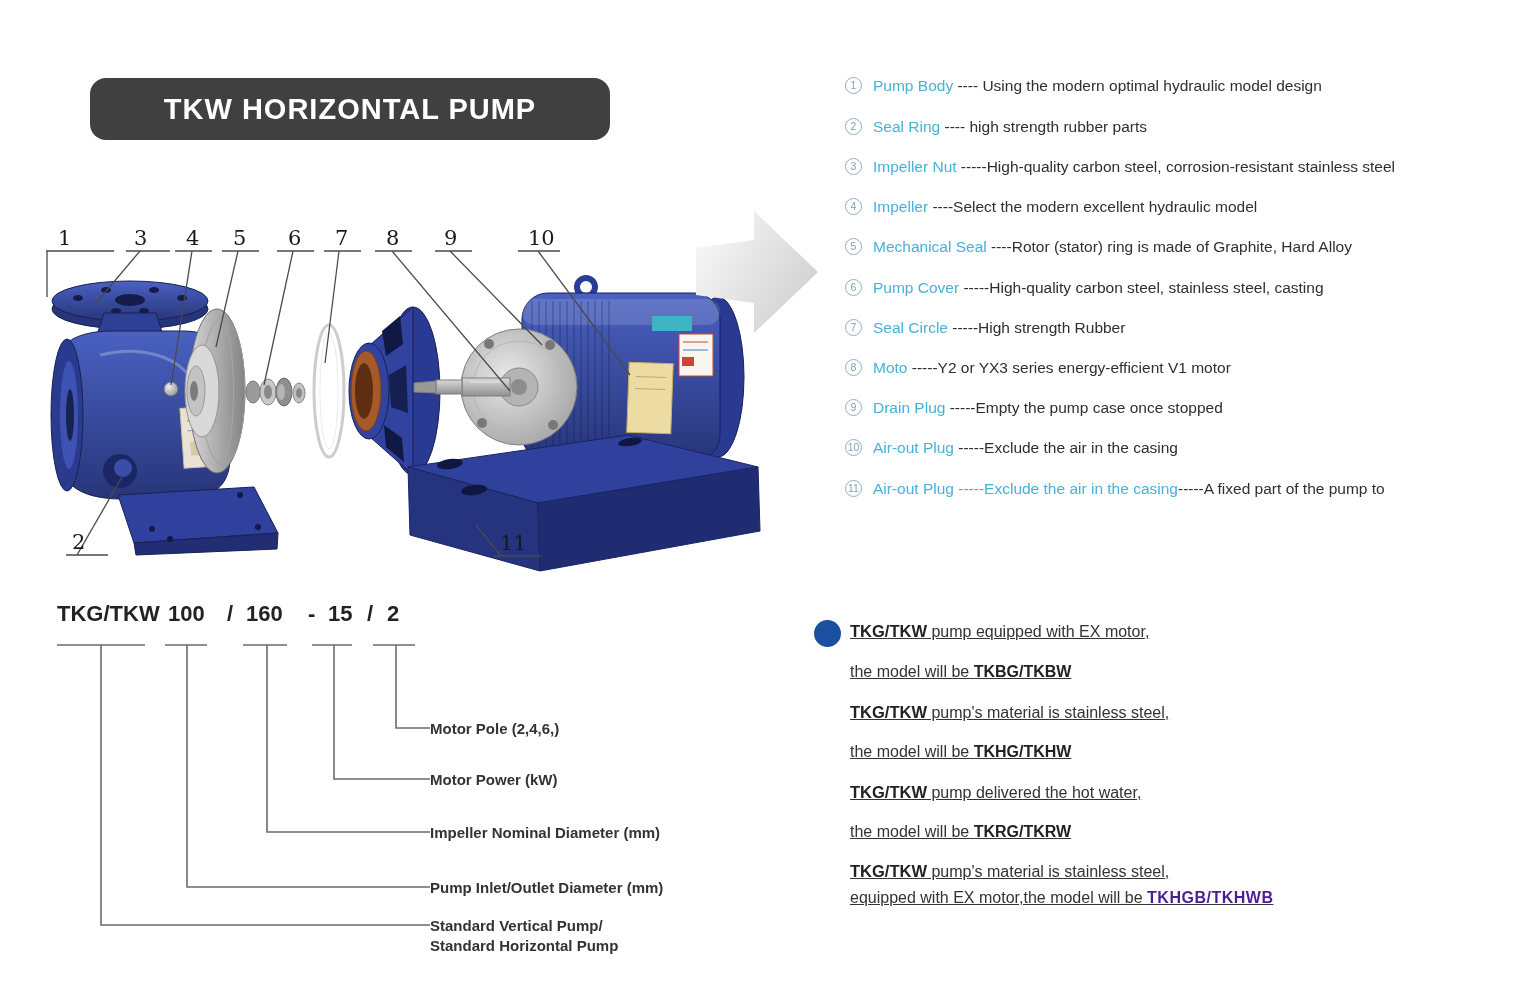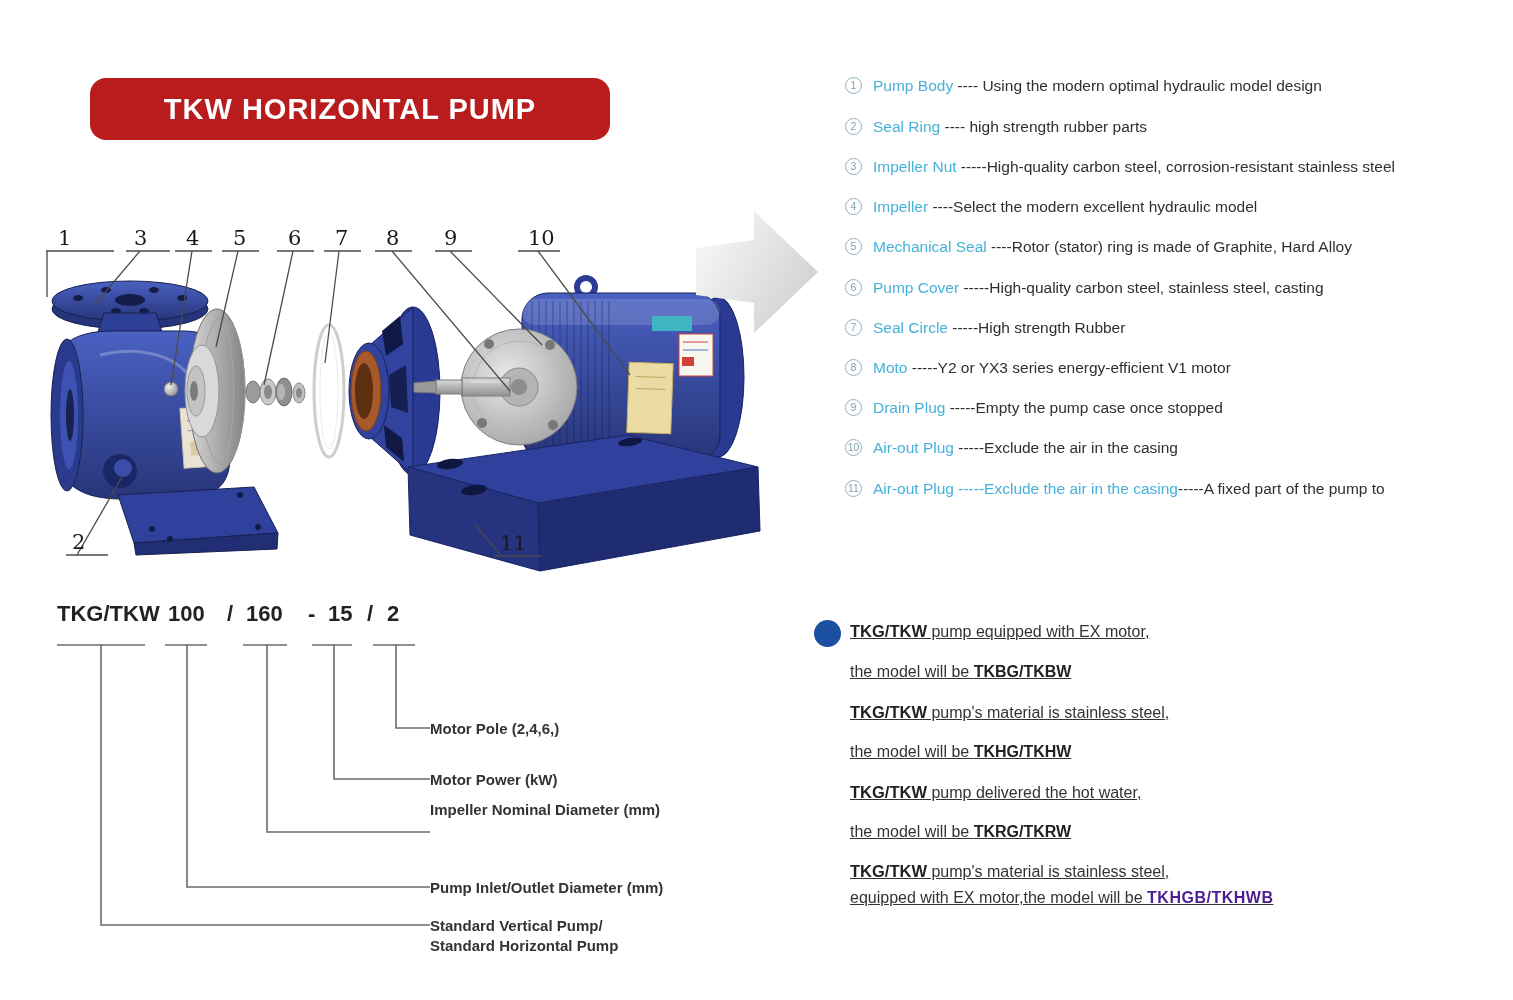--- a/index.html
+++ b/index.html
@@ -1,21 +1,21 @@
 <!DOCTYPE html>
 <html><head>
 <meta charset="utf-8">
 <style>
   html,body{margin:0;padding:0;background:#ffffff;}
   body{width:1513px;height:1000px;position:relative;overflow:hidden;
        font-family:"Liberation Sans",sans-serif;color:#2f2f2f;}
 
   
   .banner{position:absolute;left:90px;top:78px;width:520px;height:62px;
-          background:#b91c1c;border-radius:16px;display:flex;align-items:center;justify-content:center;}
+          background:#404040;border-radius:16px;display:flex;align-items:center;justify-content:center;}
   .banner span{color:#ffffff;font-weight:bold;font-size:29px;letter-spacing:1px;}
 
   
   .part-row{position:absolute;left:843px;width:666px;font-size:15.5px;line-height:22px;color:#2f2f2f;}
   .pnum{position:absolute;left:2px;top:2px;width:17px;height:17px;border:1px solid #93aebc;
         border-radius:50%;color:#7fa3b5;font-size:10.5px;line-height:17px;text-align:center;
         display:flex;align-items:center;justify-content:center;box-sizing:border-box;}
   .ptext{display:block;padding-left:30px;}
   .pname,.pblue{color:#46b1d9;text-align:center;}
   .pdesc{color:#2f2f2f;}
@@ -299,21 +299,21 @@
       <path d="M333,10 H375"></path>
     <path d="M61,10 V290 H390"></path>
     <path d="M147,10 V252 H390"></path>
     <path d="M227,10 V197 H390"></path>
     <path d="M294,10 V144 H390"></path>
     <path d="M356,10 V93 H390"></path>
   </g>
 </svg>
 <div class="tree-label" style="left:430px;top:719px">Motor Pole (2,4,6,)</div>
 <div class="tree-label" style="left:430px;top:770px">Motor Power  (kW)</div>
-<div class="tree-label" style="left:430px;top:800px">Impeller Nominal Diameter (mm)</div>
+<div class="tree-label" style="left:430px;top:823px">Impeller Nominal Diameter (mm)</div>
 <div class="tree-label" style="left:430px;top:878px">Pump Inlet/Outlet Diameter (mm)</div>
 <div class="tree-label" style="left:430px;top:916px">
   <div>Standard Vertical Pump/</div>
   <div>Standard  Horizontal Pump</div>
 </div>
 
 <div class="bullet"></div>
 <div class="vline" style="top:622px"><span class="v-lead">TKG/TKW</span><span> pump equipped with EX motor,</span></div>
 <div class="vline" style="top:663px"><span>the model will be </span><span class="v-model">TKBG/TKBW</span></div>
 <div class="vline" style="top:703px"><span class="v-lead">TKG/TKW</span><span> pump's material is stainless steel,</span></div>

